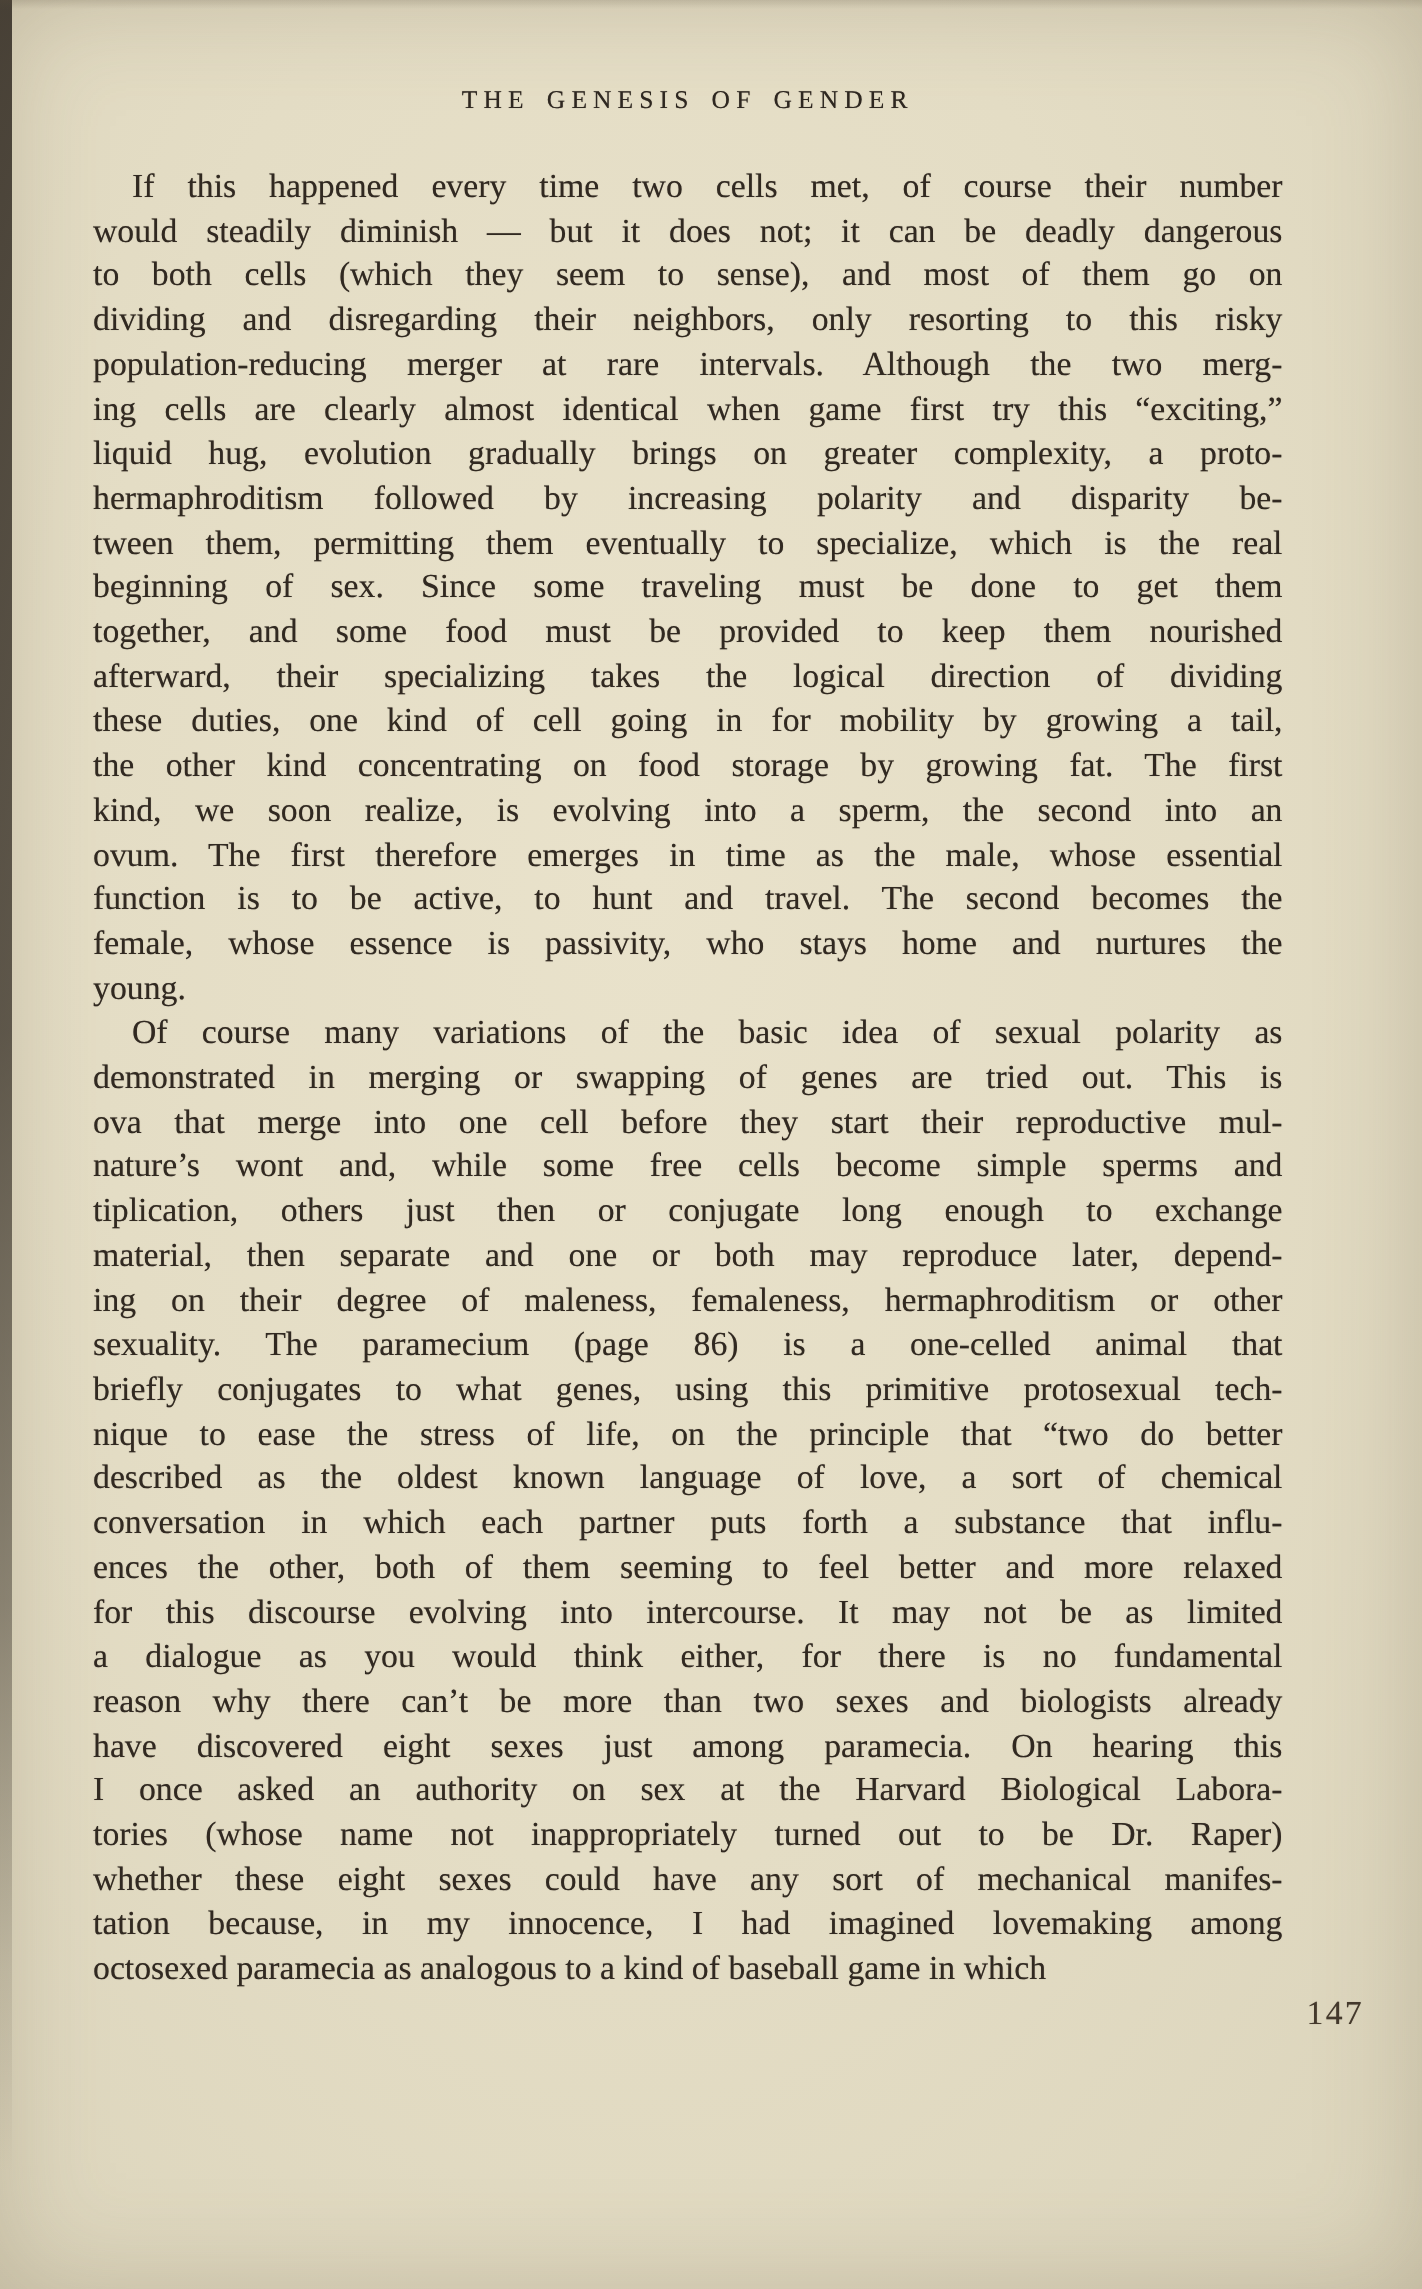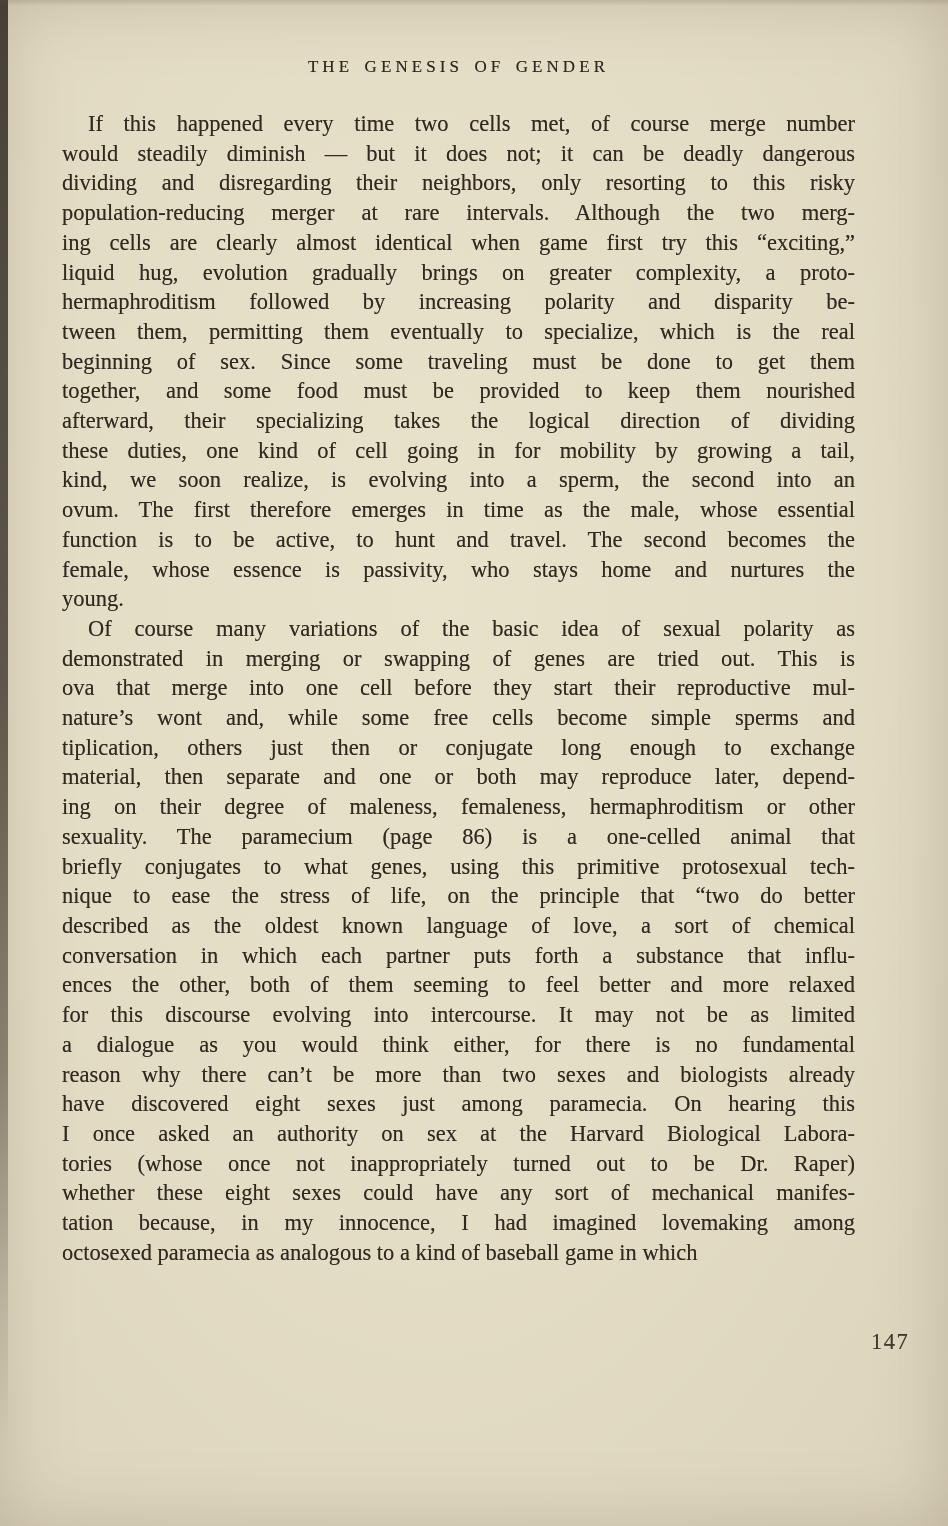--- a/index.html
+++ b/index.html
@@ -86,32 +86,34 @@
 <body>
 
 <div class="page">
   <div class="edge-shadow"></div>
   <div class="top-shade"></div>
 
   <div class="running-head">THE GENESIS OF GENDER</div>
 
   <div class="body-text">
       <div class="paragraph">
-        <div class="line first">If this happened every time two cells met, of course merge number</div>
+        <div class="line first">If this happened every time two cells met, of course their number</div>
         <div class="line">would steadily diminish — but it does not; it can be deadly dangerous</div>
+        <div class="line">to both cells (which they seem to sense), and most of them go on</div>
         <div class="line">dividing and disregarding their neighbors, only resorting to this risky</div>
         <div class="line">population-reducing merger at rare intervals. Although the two merg-</div>
         <div class="line">ing cells are clearly almost identical when game first try this “exciting,”</div>
         <div class="line">liquid hug, evolution gradually brings on greater complexity, a proto-</div>
         <div class="line">hermaphroditism followed by increasing polarity and disparity be-</div>
         <div class="line">tween them, permitting them eventually to specialize, which is the real</div>
         <div class="line">beginning of sex. Since some traveling must be done to get them</div>
         <div class="line">together, and some food must be provided to keep them nourished</div>
         <div class="line">afterward, their specializing takes the logical direction of dividing</div>
         <div class="line">these duties, one kind of cell going in for mobility by growing a tail,</div>
+        <div class="line">the other kind concentrating on food storage by growing fat. The first</div>
         <div class="line">kind, we soon realize, is evolving into a sperm, the second into an</div>
         <div class="line">ovum. The first therefore emerges in time as the male, whose essential</div>
         <div class="line">function is to be active, to hunt and travel. The second becomes the</div>
         <div class="line">female, whose essence is passivity, who stays home and nurtures the</div>
         <div class="line last">young.</div>
       </div>
       <div class="paragraph">
         <div class="line first">Of course many variations of the basic idea of sexual polarity as</div>
         <div class="line">demonstrated in merging or swapping of genes are tried out. This is</div>
         <div class="line">ova that merge into one cell before they start their reproductive mul-</div>
@@ -123,21 +125,21 @@
         <div class="line">briefly conjugates to what genes, using this primitive protosexual tech-</div>
         <div class="line">nique to ease the stress of life, on the principle that “two do better</div>
         <div class="line">described as the oldest known language of love, a sort of chemical</div>
         <div class="line">conversation in which each partner puts forth a substance that influ-</div>
         <div class="line">ences the other, both of them seeming to feel better and more relaxed</div>
         <div class="line">for this discourse evolving into intercourse. It may not be as limited</div>
         <div class="line">a dialogue as you would think either, for there is no fundamental</div>
         <div class="line">reason why there can’t be more than two sexes and biologists already</div>
         <div class="line">have discovered eight sexes just among paramecia. On hearing this</div>
         <div class="line">I once asked an authority on sex at the Harvard Biological Labora-</div>
-        <div class="line">tories (whose once not inappropriately turned out to be Dr. Raper)</div>
+        <div class="line">tories (whose name not inappropriately turned out to be Dr. Raper)</div>
         <div class="line">whether these eight sexes could have any sort of mechanical manifes-</div>
         <div class="line">tation because, in my innocence, I had imagined lovemaking among</div>
         <div class="line last">octosexed paramecia as analogous to a kind of baseball game in which</div>
       </div>
     </div>
 
   <div class="page-number">147</div>
 </div>
 
 </body></html>

